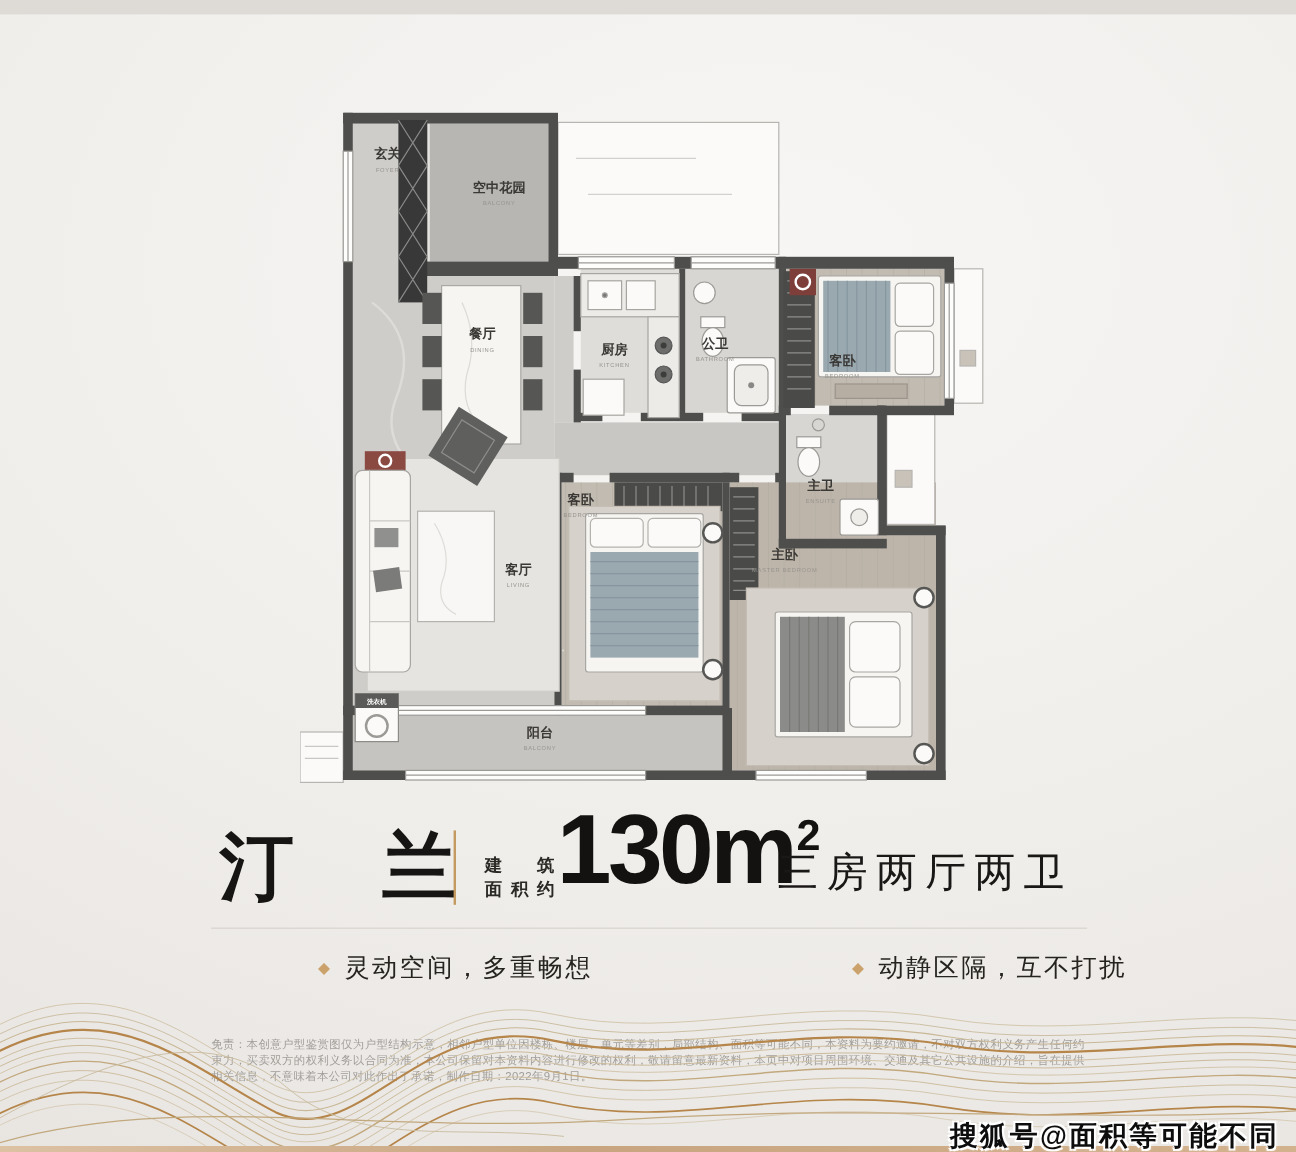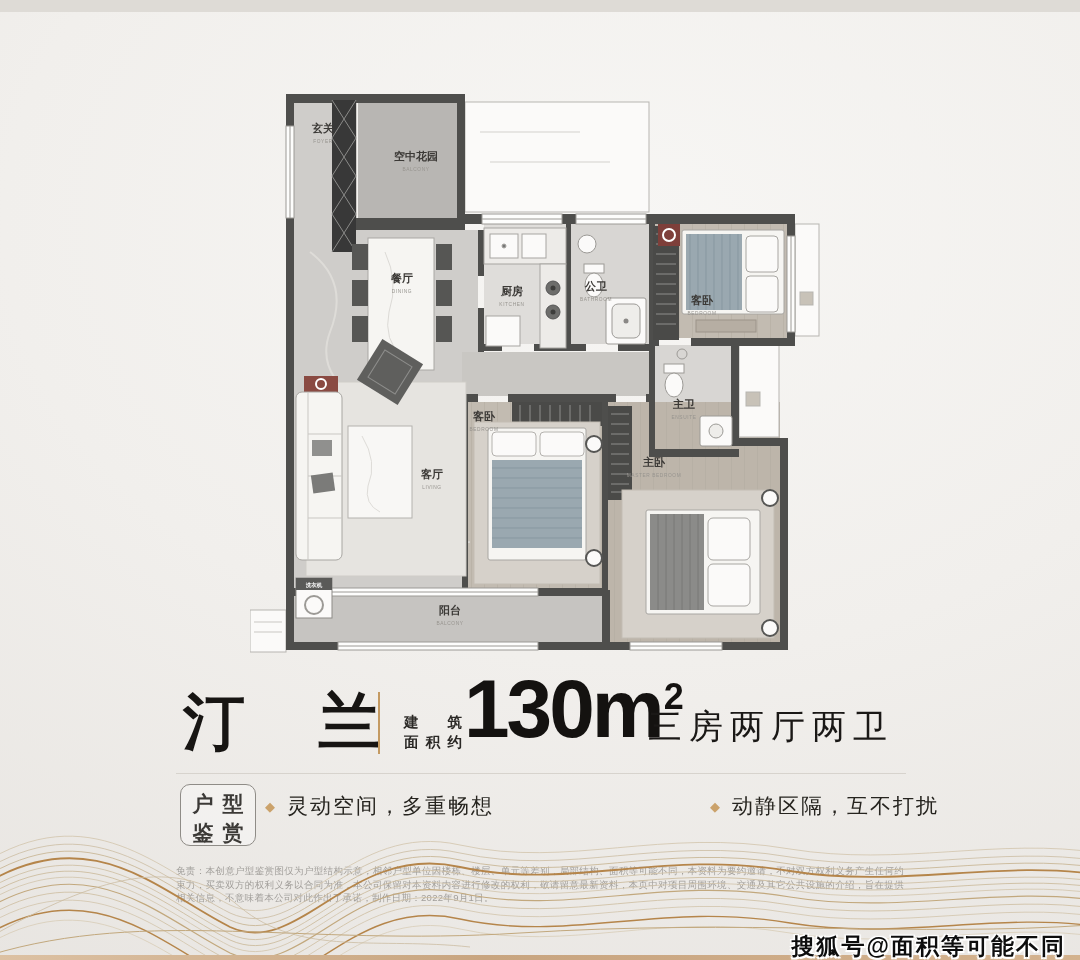--- a/index.html
+++ b/index.html
@@ -293,24 +293,20 @@
   <div class="title-vline"></div>
   <div class="area-prefix">
     <div>建 筑</div>
     <div>面积约</div>
   </div>
   <div class="area-value"><span>130m</span><sup>2</sup></div>
   <div class="layout-text">三房两厅两卫</div>
 
   <div class="hdivider"></div>
 
-  <div class="badge">
-    <div>户型</div>
-    <div>鉴赏</div>
-  </div>
   <div class="feat f1"><span class="dm">◆</span><span>灵动空间，多重畅想</span></div>
   <div class="feat f3"><span class="dm">◆</span><span>动静区隔，互不打扰</span></div>
 
   <div class="disclaimer">免责：本创意户型鉴赏图仅为户型结构示意，相邻户型单位因楼栋、楼层、单元等差别，局部结构、面积等可能不同，本资料为要约邀请，不对双方权利义务产生任何约束力，买卖双方的权利义务以合同为准，本公司保留对本资料内容进行修改的权利，敬请留意最新资料，本页中对项目周围环境、交通及其它公共设施的介绍，旨在提供相关信息，不意味着本公司对此作出了承诺，制作日期：2022年9月1日。</div>
 
   <svg class="waves" viewBox="0 0 1080 170">
     <g fill="none">
       <use href="#wv" transform="translate(0,-22)" stroke="#d2c4ab" stroke-width="0.8"></use>
       <use href="#wv" transform="translate(0,-14)" stroke="#cbbda2" stroke-width="0.8"></use>
       <use href="#wv" transform="translate(0,-7)" stroke="#c9b897" stroke-width="0.9"></use>

